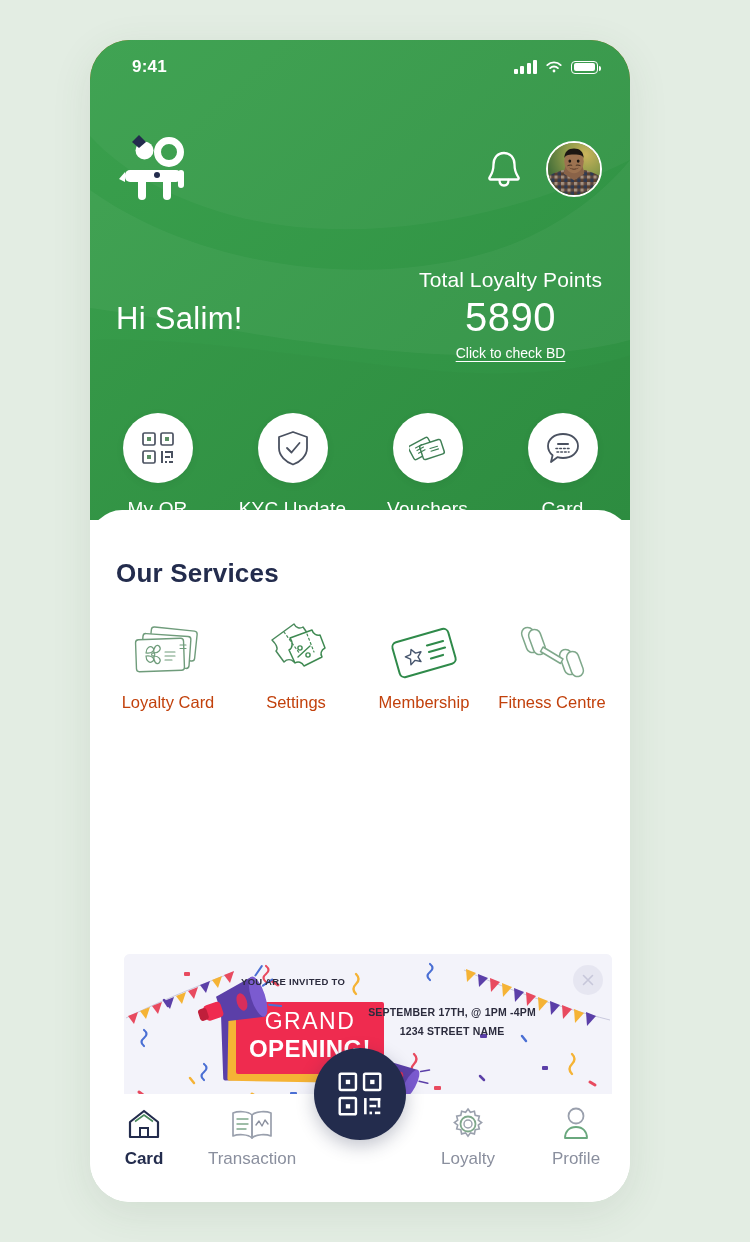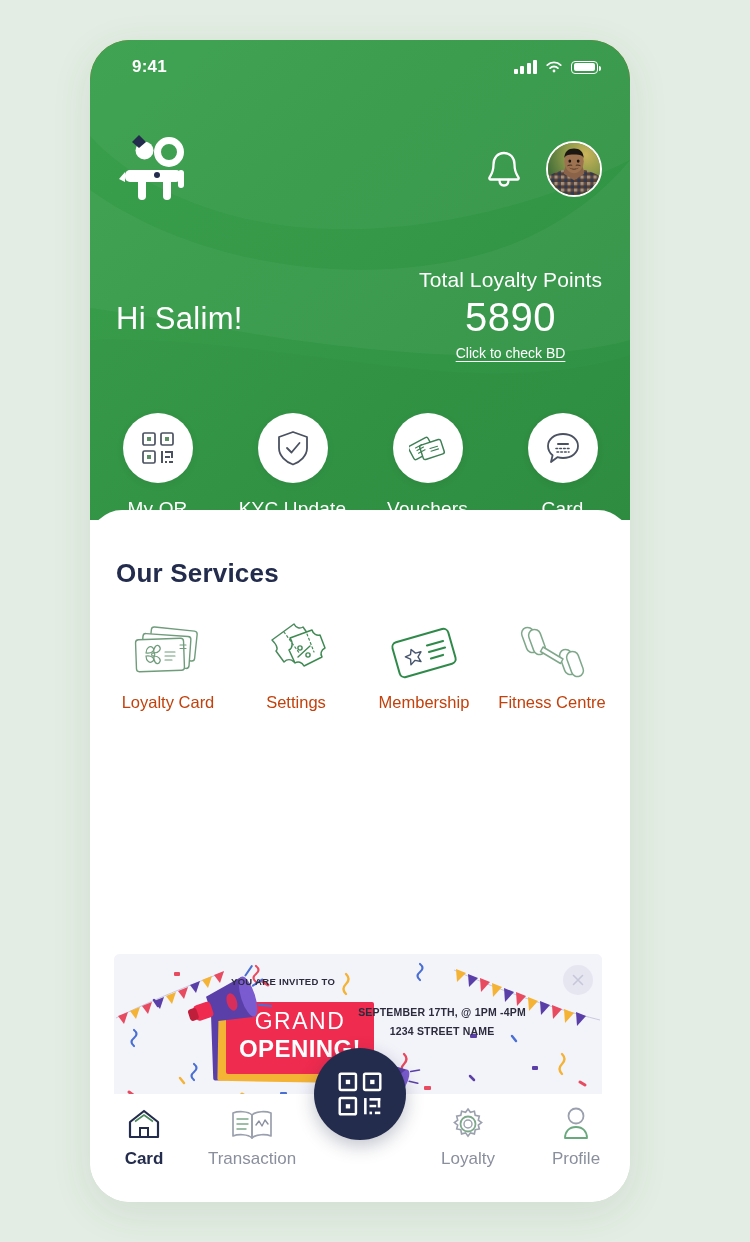--- a/index.html
+++ b/index.html
@@ -233,21 +233,21 @@
     margin-top: 9px;
     color: #c2410c;
     font-size: 16.5px;
     font-weight: 400;
     white-space: nowrap;
   }
 
   
   .banner {
     position: absolute;
-    left: 24px; top: 444px;
+    left: 34px; top: 444px;
     width: 488px;
     height: 149px;
     border-radius: 6px;
     overflow: hidden;
     background: #f3f3fa;
     cursor: pointer;
   }
   .banner svg { position: absolute; inset: 0; }
   .banner-close {
     position: absolute;

